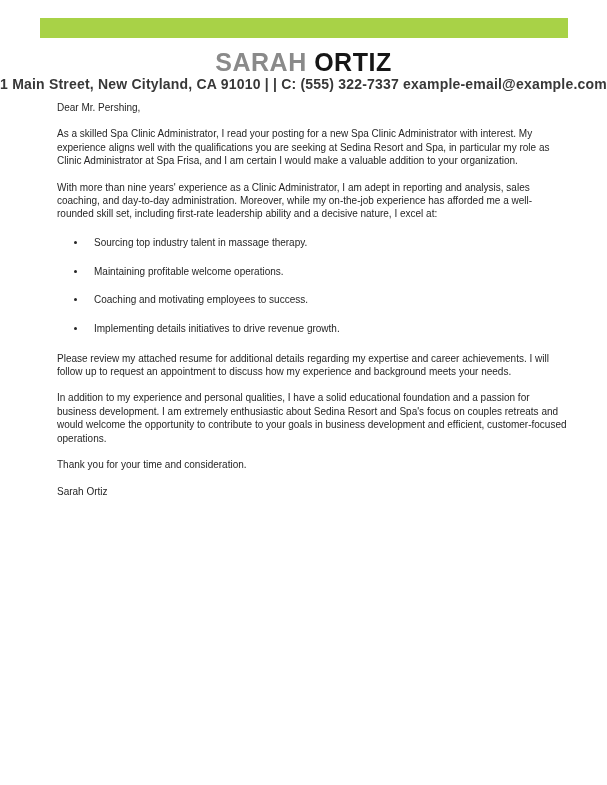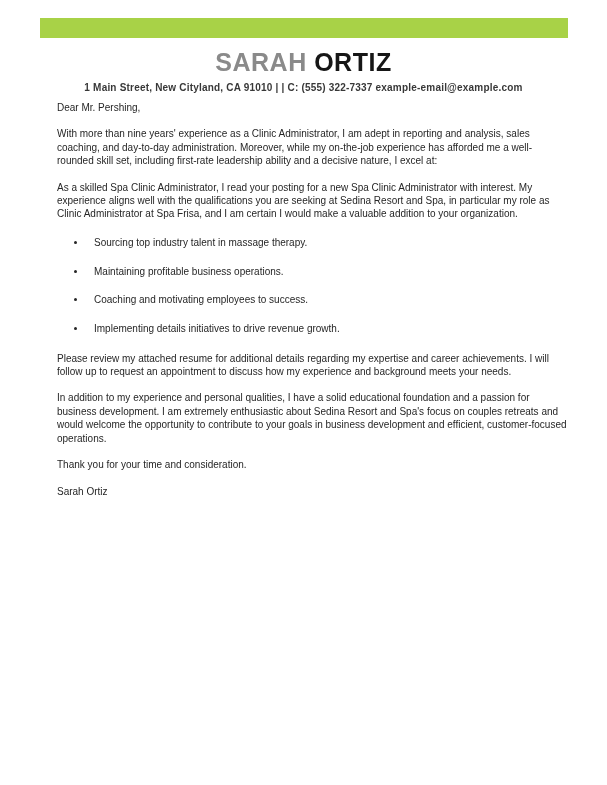--- a/index.html
+++ b/index.html
@@ -39,22 +39,22 @@
   }
   .name-first {
     color: #8a8a8a;
     font-weight: 700;
   }
   .name-last {
     color: #161616;
     font-weight: 800;
   }
   .contact-line {
-    margin-top: 6px;
-    font-size: 10px;
+    margin-top: 0;
+    font-size: 14px;
     font-weight: 700;
     color: #383838;
     letter-spacing: 0.2px;
   }
   .letter-body {
     position: absolute;
     top: 101px;
     left: 40px;
     width: 528px;
     font-size: 10px;
@@ -97,27 +97,27 @@
     <div class="name-line">
       <span class="name-first">SARAH</span>
       <span class="name-last">ORTIZ</span>
     </div>
     <div class="contact-line">1 Main Street, New Cityland, CA 91010 | | C: (555) 322-7337 example-email@example.com</div>
   </div>
 
   <div class="letter-body">
     <p class="salutation">Dear Mr. Pershing,</p>
 
+    <p>As a skilled Spa Clinic Administrator, I read your posting for a new Spa Clinic Administrator with interest. My experience aligns well with the qualifications you are seeking at Sedina Resort and Spa, in particular my role as Clinic Administrator at Spa Frisa, and I am certain I would make a valuable addition to your organization.</p>
+
     <p>With more than nine years' experience as a Clinic Administrator, I am adept in reporting and analysis, sales coaching, and day-to-day administration. Moreover, while my on-the-job experience has afforded me a well-rounded skill set, including first-rate leadership ability and a decisive nature, I excel at:</p>
-
-    <p>As a skilled Spa Clinic Administrator, I read your posting for a new Spa Clinic Administrator with interest. My experience aligns well with the qualifications you are seeking at Sedina Resort and Spa, in particular my role as Clinic Administrator at Spa Frisa, and I am certain I would make a valuable addition to your organization.</p>
 
     <ul class="skill-list">
       <li>Sourcing top industry talent in massage therapy.</li>
-      <li>Maintaining profitable business operations.</li>
+      <li>Maintaining profitable welcome operations.</li>
       <li>Coaching and motivating employees to success.</li>
       <li>Implementing details initiatives to drive revenue growth.</li>
     </ul>
 
     <p>Please review my attached resume for additional details regarding my expertise and career achievements. I will follow up to request an appointment to discuss how my experience and background meets your needs.</p>
 
     <p>In addition to my experience and personal qualities, I have a solid educational foundation and a passion for business development. I am extremely enthusiastic about Sedina Resort and Spa's focus on couples retreats and would welcome the opportunity to contribute to your goals in business development and efficient, customer-focused operations.</p>
 
     <p>Thank you for your time and consideration.</p>
 

